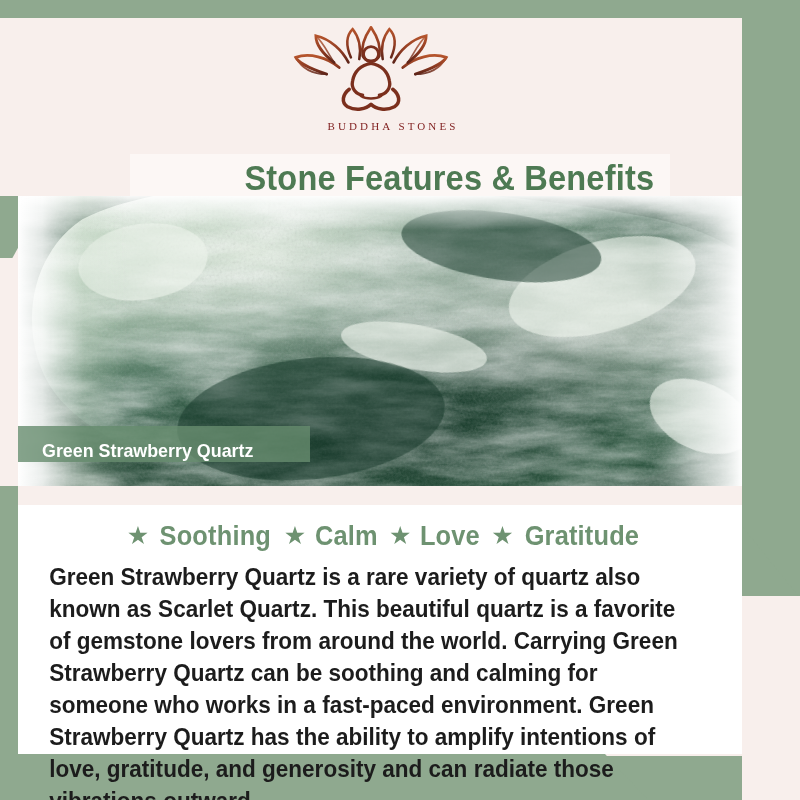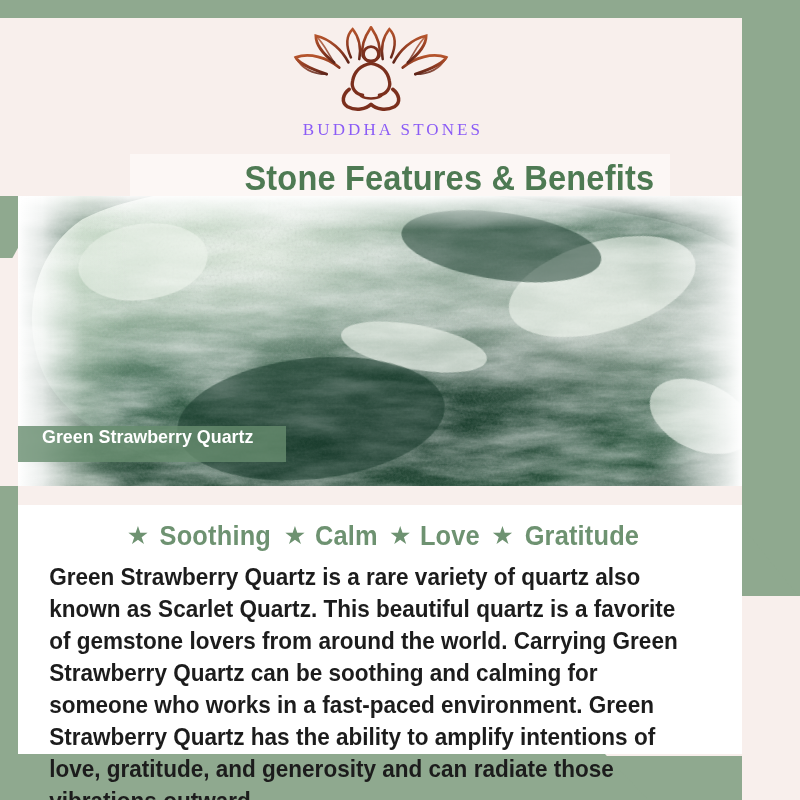--- a/index.html
+++ b/index.html
@@ -61,23 +61,23 @@
     background:#f8efec;
   }
   #logo-block {
     position:absolute; left:0; right:0; top:6px;
     display:flex; flex-direction:column; align-items:center;
   }
   #lotus-logo { width:168px; height:92px; display:block; }
   #brand-name {
     margin-top:4px;
     font-family:"Liberation Serif", serif;
-    font-size:17px;
+    font-size:11px;
     letter-spacing:3.1px;
-    color:#8b5cf6;
+    color:#7f1d1d;
     font-weight:400;
     margin-left:44px;
   }
 
   #title-banner {
     position:absolute;
     left:130px; right:72px; top:136px; height:48px;
     background:#fcf7f5;
     display:flex; align-items:center; justify-content:flex-end;
   }
@@ -105,23 +105,23 @@
   }
   #photo-fade-right {
     position:absolute; right:0; top:0; width:90px; height:100%;
     background:linear-gradient(270deg,#ffffff 0%,rgba(255,255,255,.7) 30%,rgba(255,255,255,0) 100%);
   }
   #photo-fade-top {
     position:absolute; left:0; top:0; right:0; height:34px;
     background:linear-gradient(180deg,rgba(255,255,255,.95) 0%,rgba(255,255,255,0) 100%);
   }
   #caption-bar {
-    position:absolute; left:0; bottom:24px; width:268px; height:36px;
+    position:absolute; left:0; bottom:24px; width:292px; height:36px;
     background:rgba(103,140,110,.80);
-    display:flex; align-items:flex-start;
+    display:flex; align-items:flex-end;
   }
   #caption-text {
     margin-left:24px;
     font-family:"Liberation Sans Narrow","Liberation Sans", sans-serif;
     font-weight:bold; font-size:19px; color:#ffffff;
     transform:scaleX(.94); transform-origin:left center;
     white-space:nowrap;
   }
 
   

